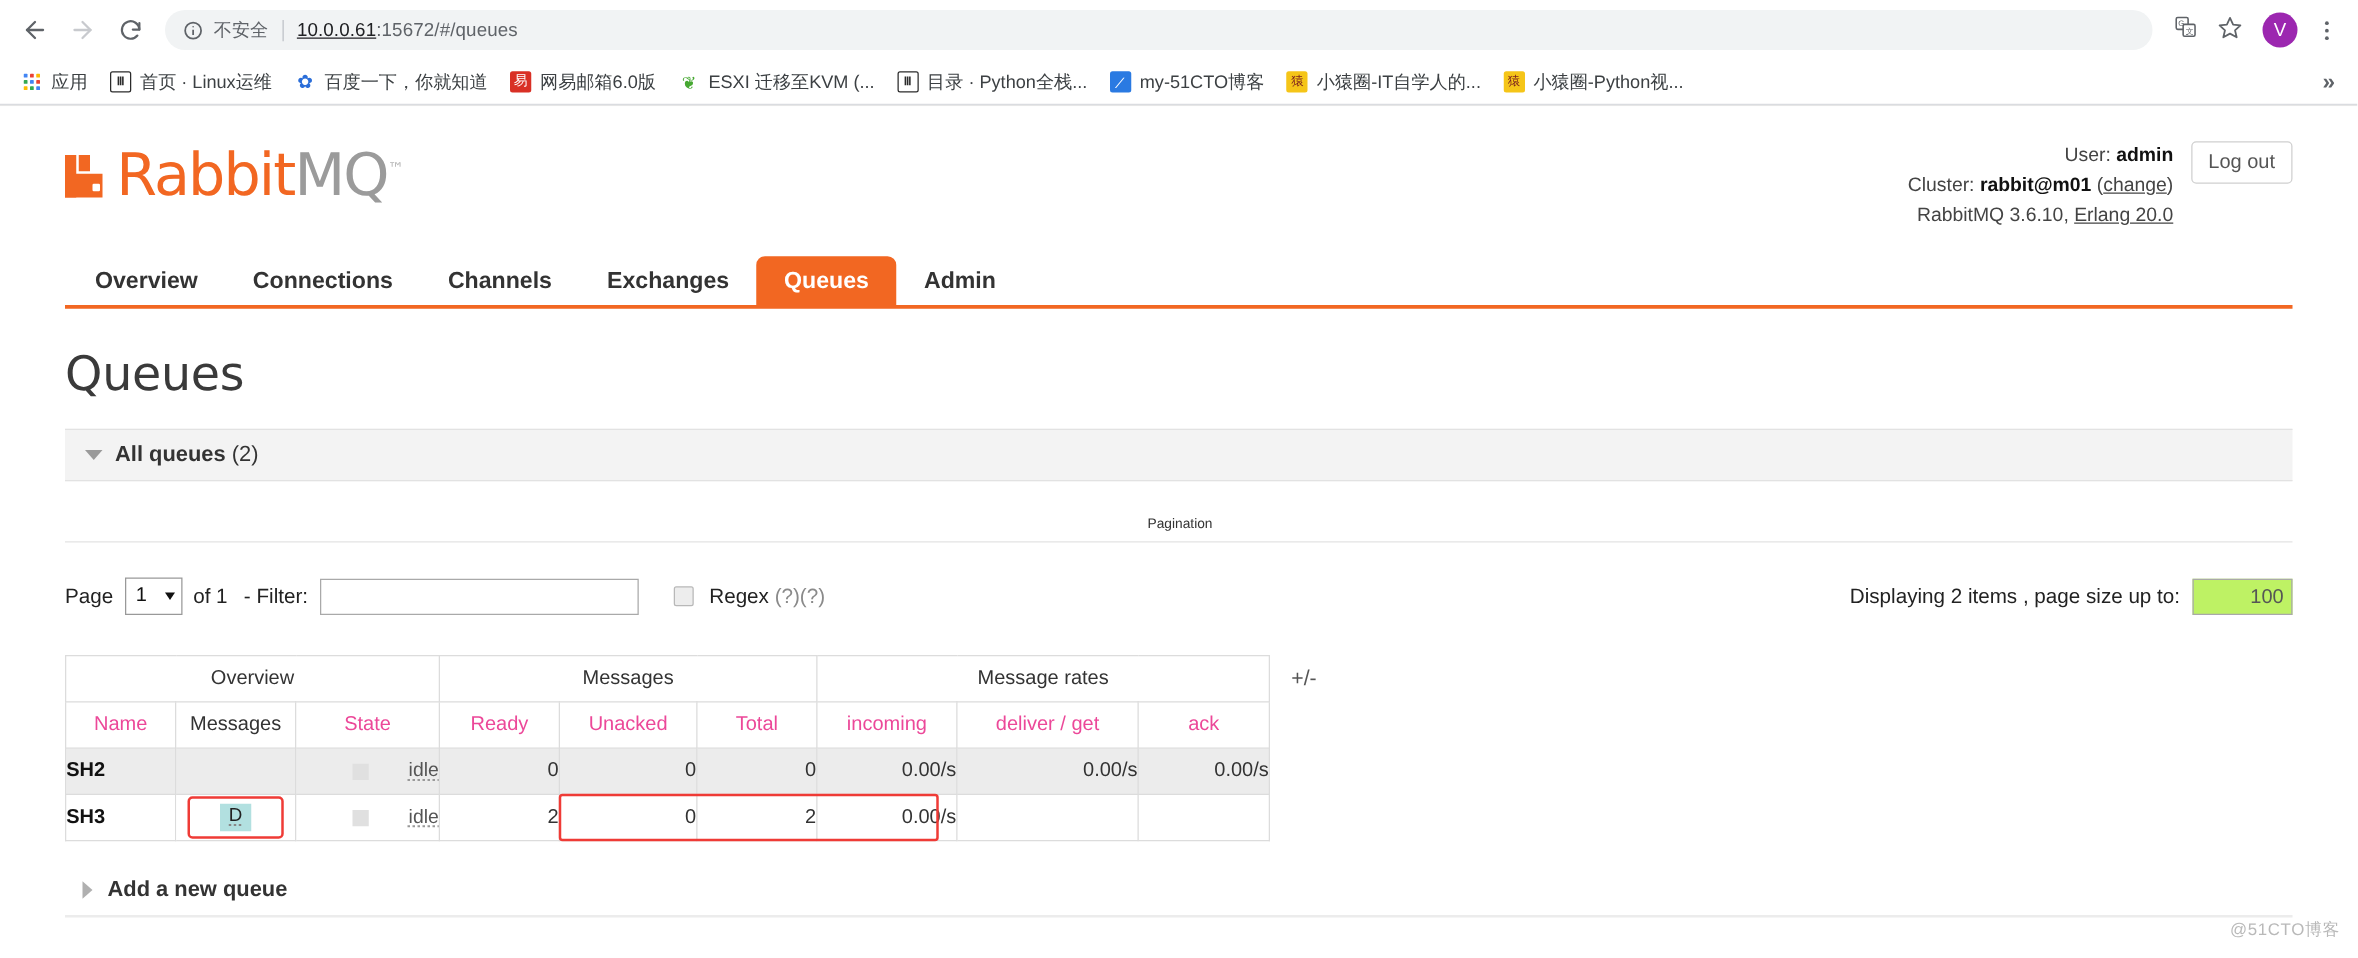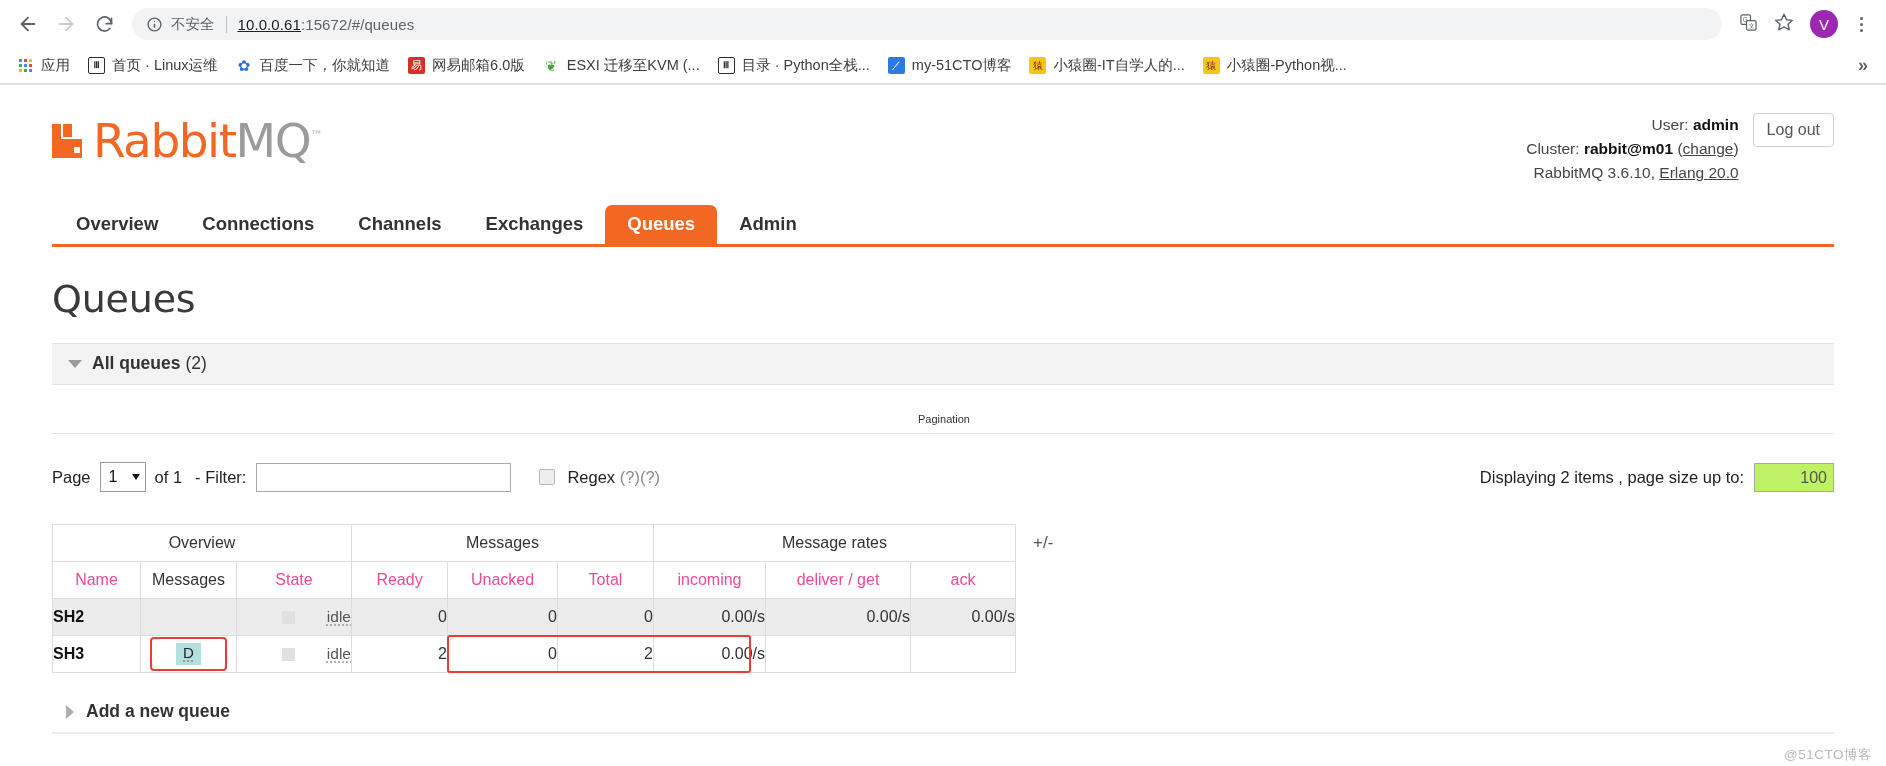--- a/index.html
+++ b/index.html
@@ -428,21 +428,21 @@
   .bottom-rule {
     margin-top: 10px;
     height: 2px;
     background: #ececec;
     width: 100%;
   }
 
   .watermark {
     position: absolute;
     right: 14px;
-    bottom: 3px;
+    bottom: 14px;
     font-size: 13.5px;
     color: #b9b9b9;
     letter-spacing: .5px;
   }
 </style>
 </head>
 <body>
 
 <div class="browser-chrome">
 

